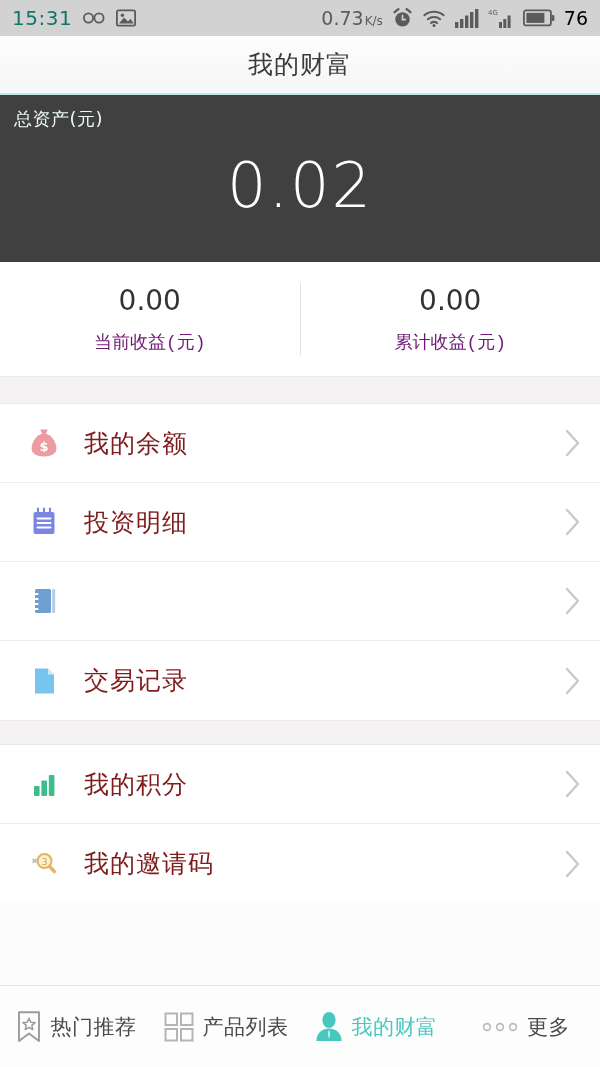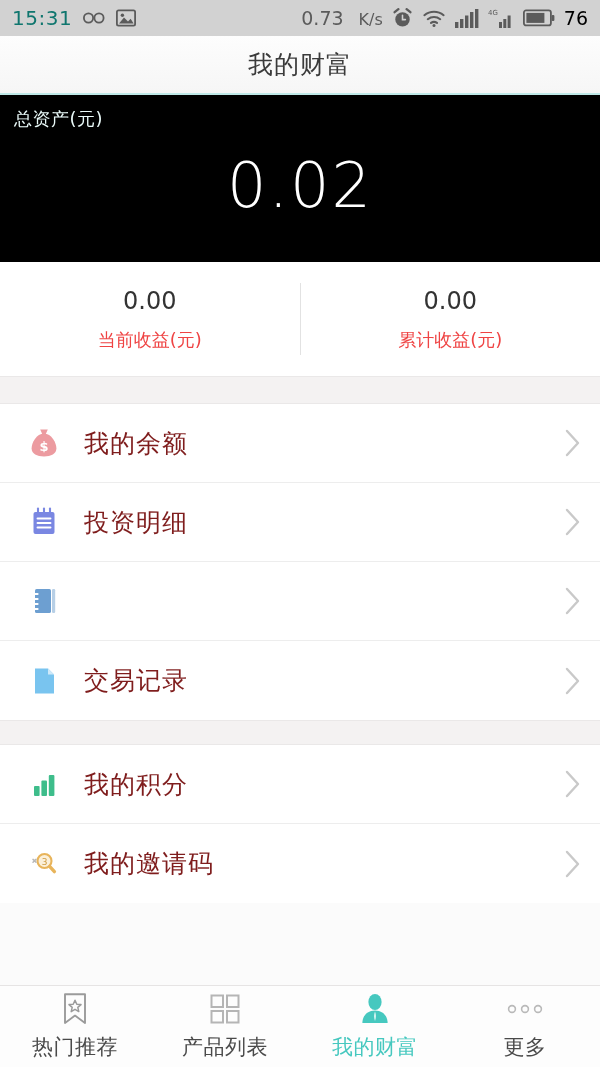--- a/index.html
+++ b/index.html
@@ -19,37 +19,37 @@
     padding: 0 12px;
     color: #5a5a5a;
     font-size: 19px;
   }
   .sb-left { display: flex; align-items: center; gap: 10px; }
   .sb-right { margin-left: auto; display: flex; align-items: center; gap: 9px; text-align: right; }
   .sb-time { font-size: 20px; letter-spacing: .5px; color: #0f766e; }
   .sb-infinity { font-size: 22px; line-height: 1; color: #5b5b5b; }
   .ico { display: inline-block; line-height: 0; }
   .sb-speed { font-size: 19px; color: #5b5b5b; display: flex; align-items: baseline; }
-  .sb-speed .unit { font-size: 16px; margin-left: 15px; }
+  .sb-speed .unit { font-size: 12px; margin-left: 1px; }
   .sb-batt-num { font-size: 19px; color: #000000; }
 
   
   .titlebar {
     flex: 0 0 59px; height: 59px;
     background: linear-gradient(#fdfdfd, #f6f6f6);
     display: flex; align-items: center; justify-content: center;
     border-bottom: 2px solid #bfe9e8;
     position: relative;
   }
   .titlebar .title { font-size: 25px; color: #3b3b3b; letter-spacing: 1px; }
 
   
   .hero {
     flex: 0 0 167px; height: 167px;
-    background: #000000;
+    background: #404040;
     position: relative;
     display: flex; align-items: center; justify-content: center;
   }
   .hero .hero-label {
     position: absolute; top: 12px; left: 14px;
     color: #eafaf9; font-size: 18px; letter-spacing: .5px;
   }
   .hero .hero-amount {
     color: #ffffff; font-size: 62px; font-weight: 300;
     letter-spacing: 2px; margin-top: 14px;
@@ -59,22 +59,22 @@
   .stats {
     flex: 0 0 114px; height: 114px;
     background: #ffffff;
     display: flex; align-items: center;
   }
   .stat {
     flex: 1 1 50%;
     display: flex; flex-direction: column; align-items: center; justify-content: center;
     gap: 13px;
   }
-  .stat .val { font-size: 24px; color: #333333; }
-  .stat .cap { font-size: 18px; color: #ef4444; }
+  .stat .val { font-size: 28px; color: #333333; }
+  .stat .cap { font-size: 18px; color: #701a75; font-family: Liberation Mono, monospace; }
   .stat-divider { width: 1px; height: 72px; background: #e2e2e2; }
 
   
   .gap { background: #f4f2f2; border-top: 1px solid #eae8e8; border-bottom: 1px solid #eae8e8; }
   .gap.big { flex: 0 0 28px; height: 28px; }
   .gap.small { flex: 0 0 25px; height: 25px; }
 
   .list { background: #ffffff; }
   .row {
     height: 79px;
@@ -98,21 +98,21 @@
   
   .tabbar {
     margin-top: auto;
     flex: 0 0 82px; height: 82px;
     background: #fdfdfd;
     border-top: 1px solid #e6e4e4;
     display: flex; align-items: stretch;
   }
   .tab {
     flex: 1 1 25%;
-    display: flex; flex-direction: column; align-items: center; justify-content: center;
+    display: flex; flex-direction: row; align-items: center; justify-content: center;
     gap: 7px;
   }
   .tab .tab-icon { height: 34px; display: flex; align-items: center; justify-content: center; }
   .tab .tab-label { font-size: 21px; color: #4a4a4a; letter-spacing: .5px; }
   .tab.active .tab-label { color: #46c8bf; }
 </style>
 </head>
 <body>
 
 <div class="screen">

